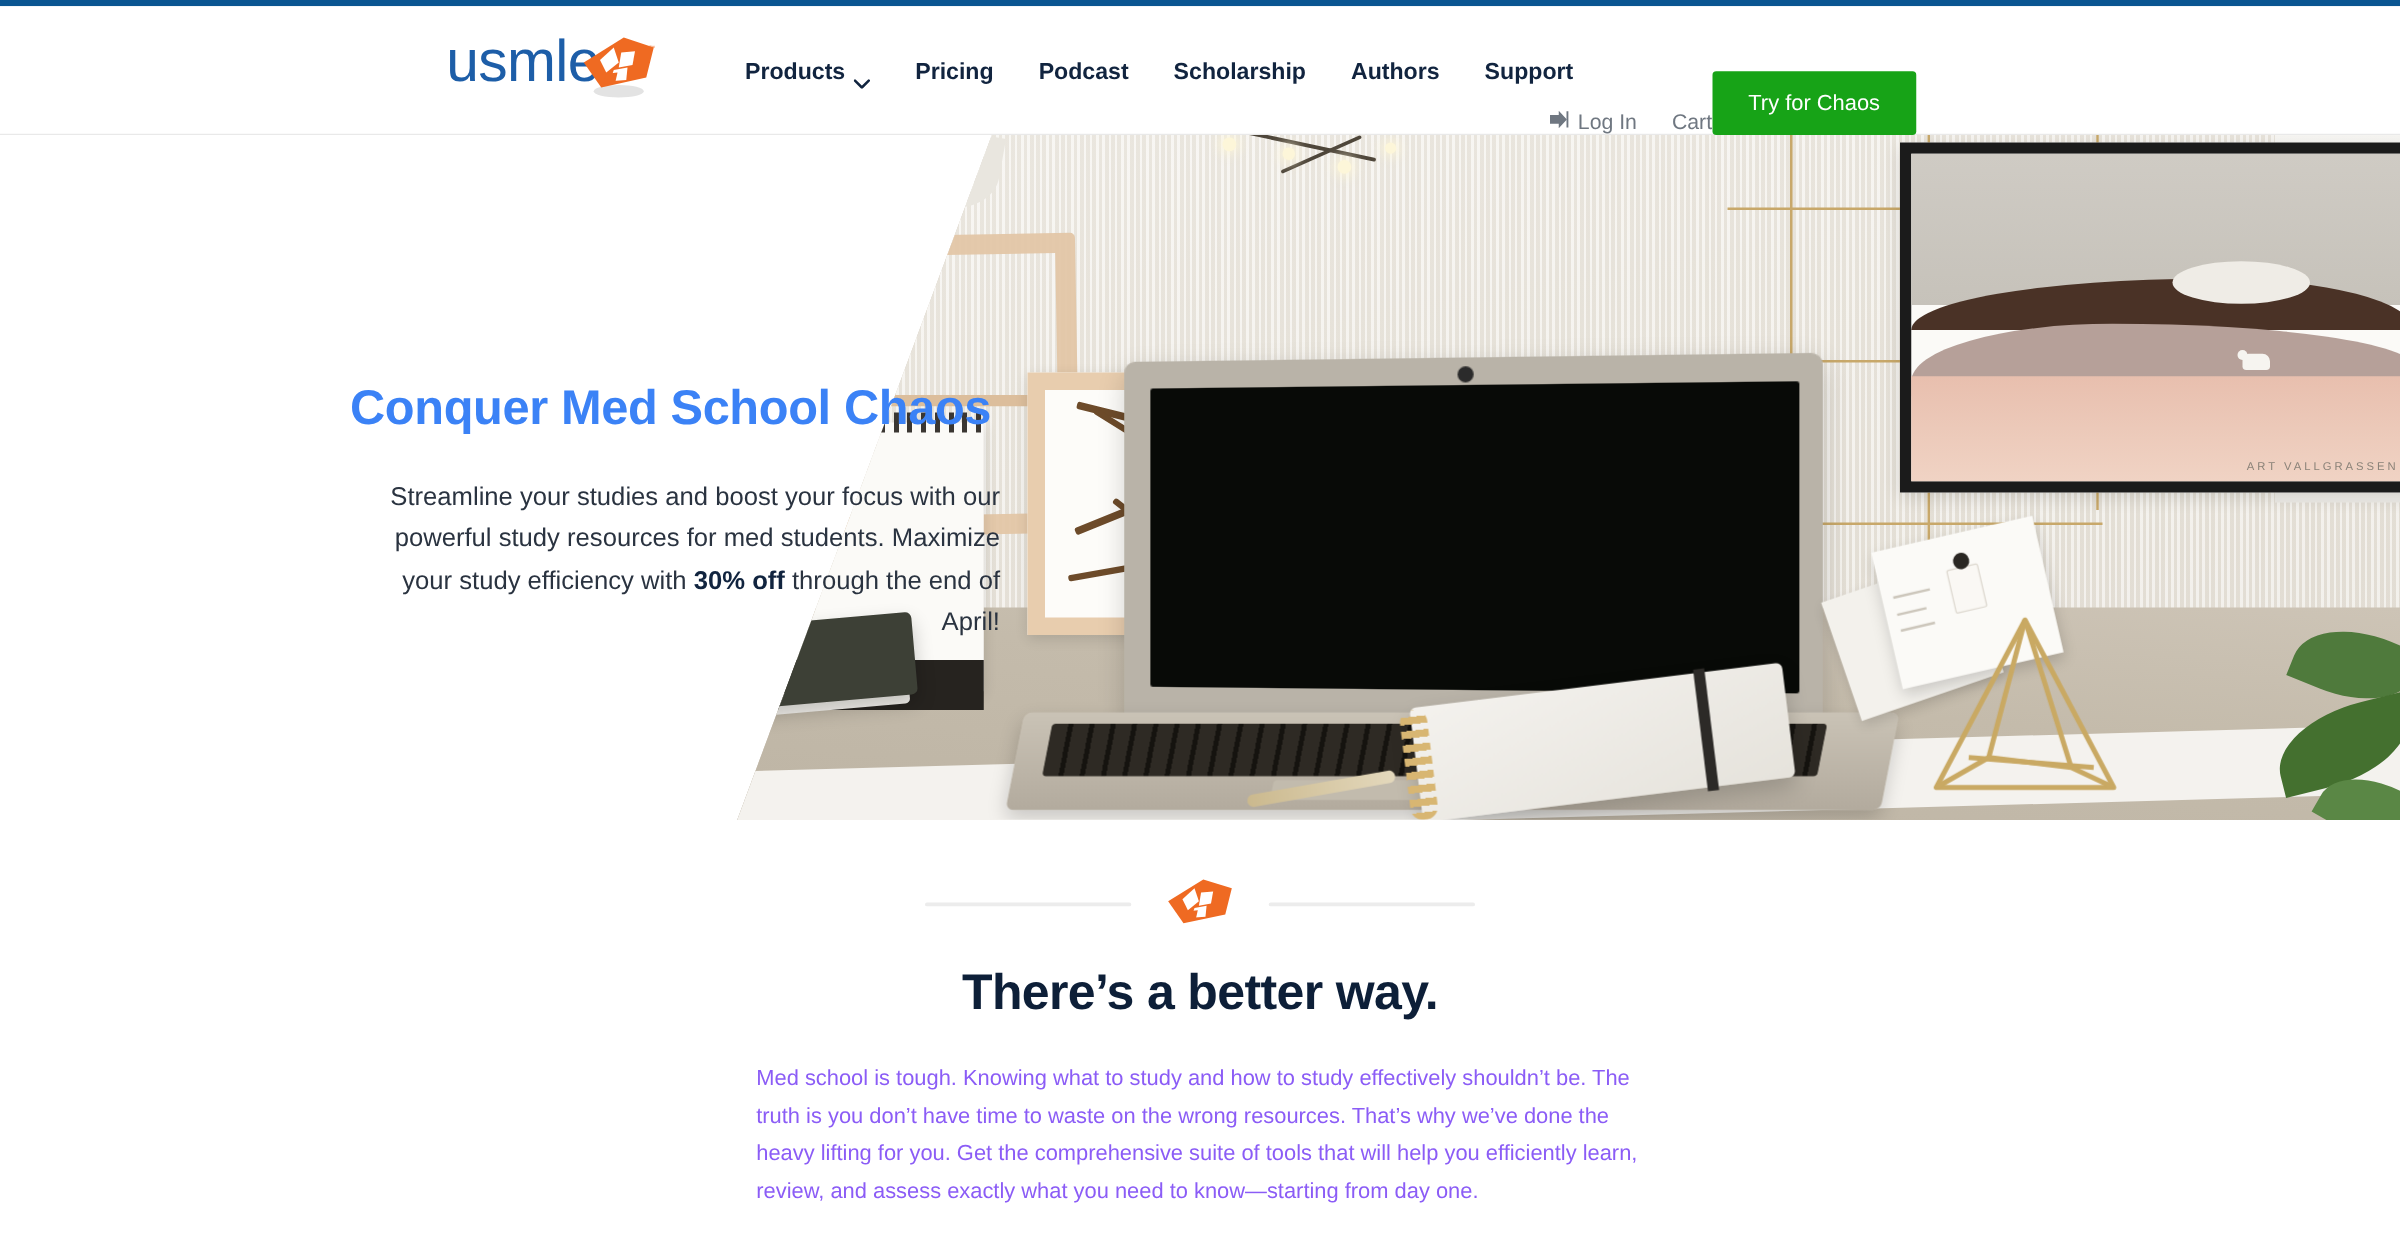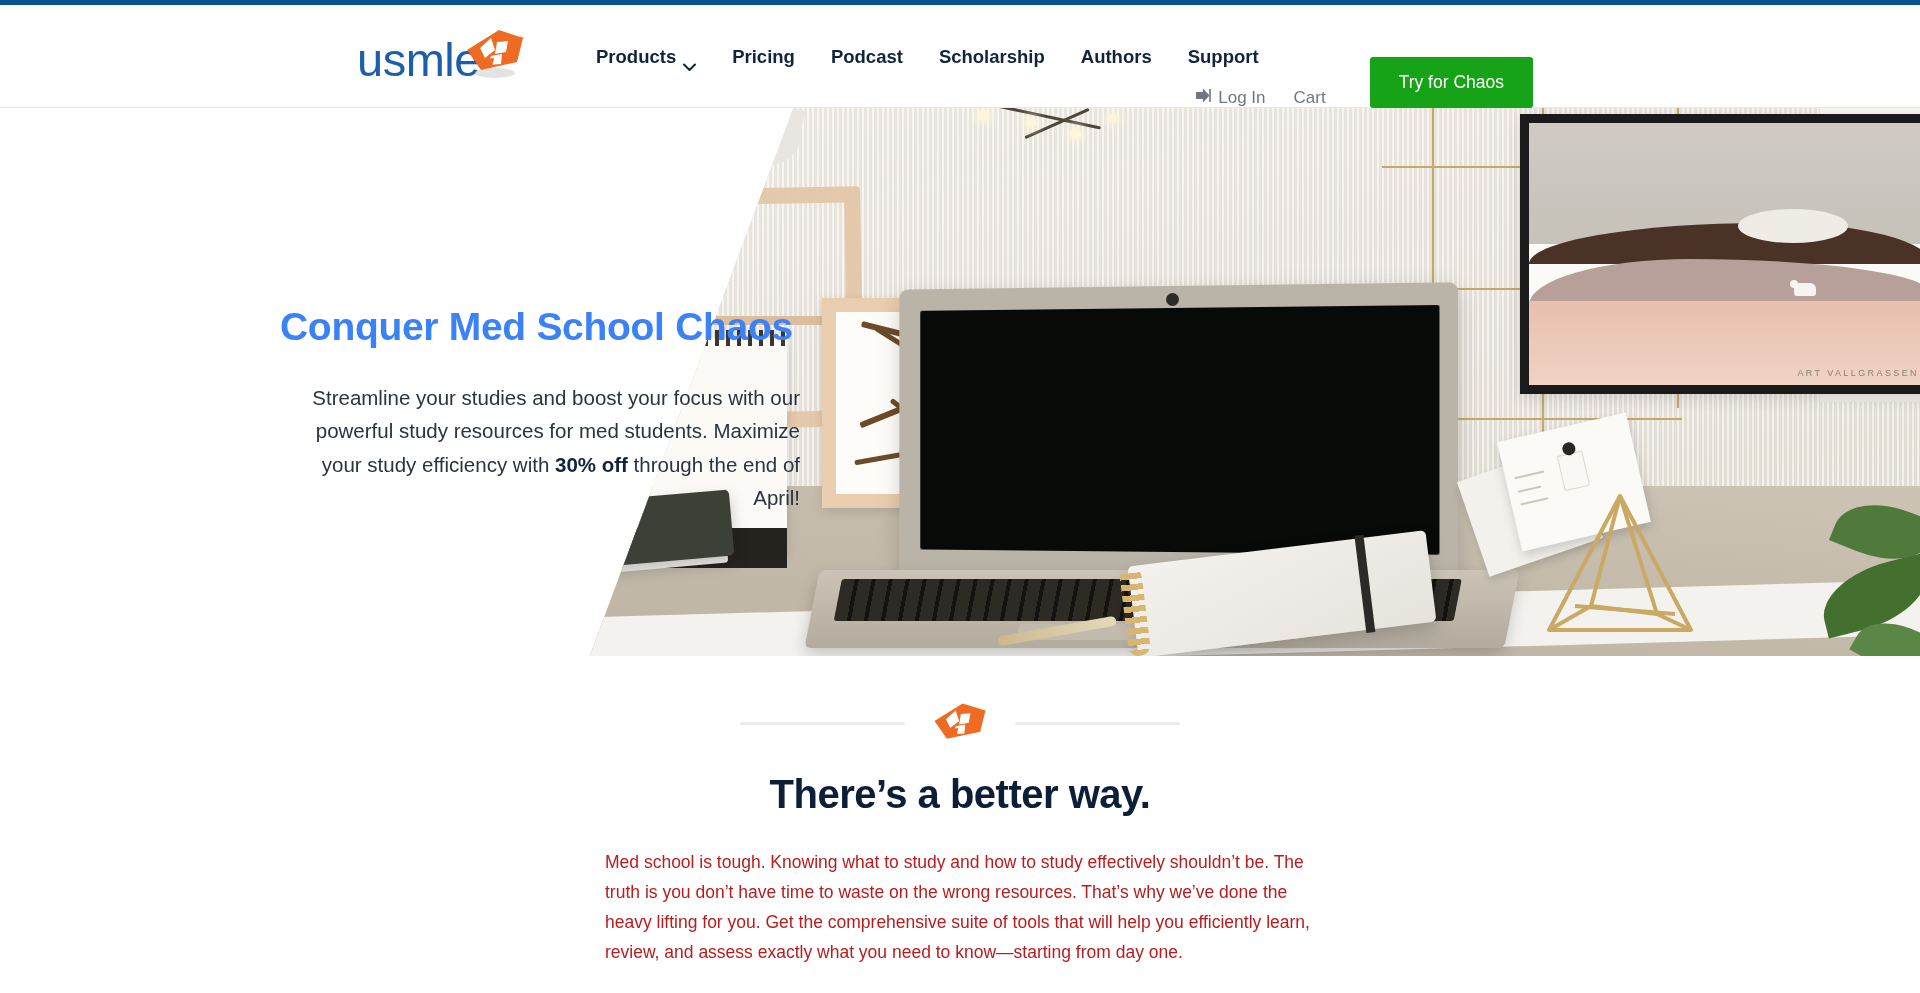--- a/index.html
+++ b/index.html
@@ -21,21 +21,21 @@
   
   .header {
     position:absolute; top:5px; left:0; width:1920px; height:103px;
     background:#ffffff;
     border-bottom:1px solid #e9e9e9;
     display:flex; align-items:center;
   }
   .logo {
     position:absolute; left:357px; top:20px;
     width:170px; height:68px;
-    display:flex; align-items:center;
+    display:flex; align-items:flex-start;
   }
   .logo-text {
     font-size:47px; font-weight:400; color:#1d5ea8;
     letter-spacing:-0.5px; line-height:1;
     font-family:"Liberation Sans", sans-serif;
   }
   .logo-mark { position:absolute; left:104px; top:3px; width:66px; height:52px; }
 
   .nav {
     position:absolute; left:578px; top:0; height:103px;
@@ -49,21 +49,21 @@
   .chev { display:inline-block; width:13px; height:8px; position:relative; top:1px; }
 
   .header-right {
     position:absolute; right:0; top:0; height:103px;
     display:flex; align-items:flex-end;
   }
   .login {
     display:flex; align-items:center; gap:7px;
     font-size:17px; color:#6f7781; cursor:pointer; margin-right:28px;
   }
-  .cart { font-size:17px; color:#6f7781; cursor:pointer; margin-right:44px; }
+  .cart { font-size:17px; color:#6f7781; cursor:pointer; }
   .try-free {
     background:#17a317; color:#ffffff;
     font-size:17.5px; font-weight:400;
     padding:15px 29px; border:none; border-radius:3px;
     cursor:pointer; margin-right:387px;
     font-family:"Liberation Sans", sans-serif;
   }
 
   
   .hero { position:absolute; top:108px; left:0; width:1920px; height:548px; }
@@ -207,21 +207,21 @@
     cursor:pointer; font-family:"Liberation Sans", sans-serif;
   }
 
   
   .section { position:absolute; top:700px; left:0; width:1920px; }
   .divider { display:flex; align-items:center; justify-content:center; gap:26px; }
   .div-line { width:165px; height:3px; background:#ececec; border-radius:2px; }
   .div-mark { width:58px; height:46px; }
   .sec-title { text-align:center; font-size:40px; font-weight:700; color:#0d1f38;
                margin-top:26px; letter-spacing:-0.5px; }
-  .sec-body { width:710px; margin:30px auto 0; font-size:17.5px; color:#b91c1c;
+  .sec-body { width:710px; margin:30px auto 0; font-size:17.5px; color:#8b5cf6;
               line-height:1.72; }
 </style>
 </head>
 <body>
 
 <div class="page">
 
   <div class="top-accent"></div>
 
   <div class="header">

